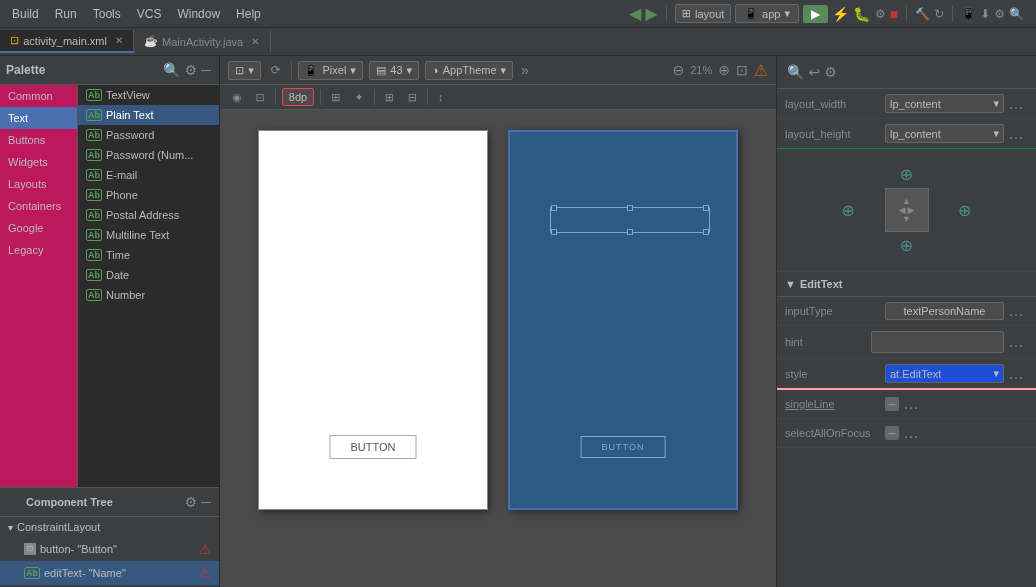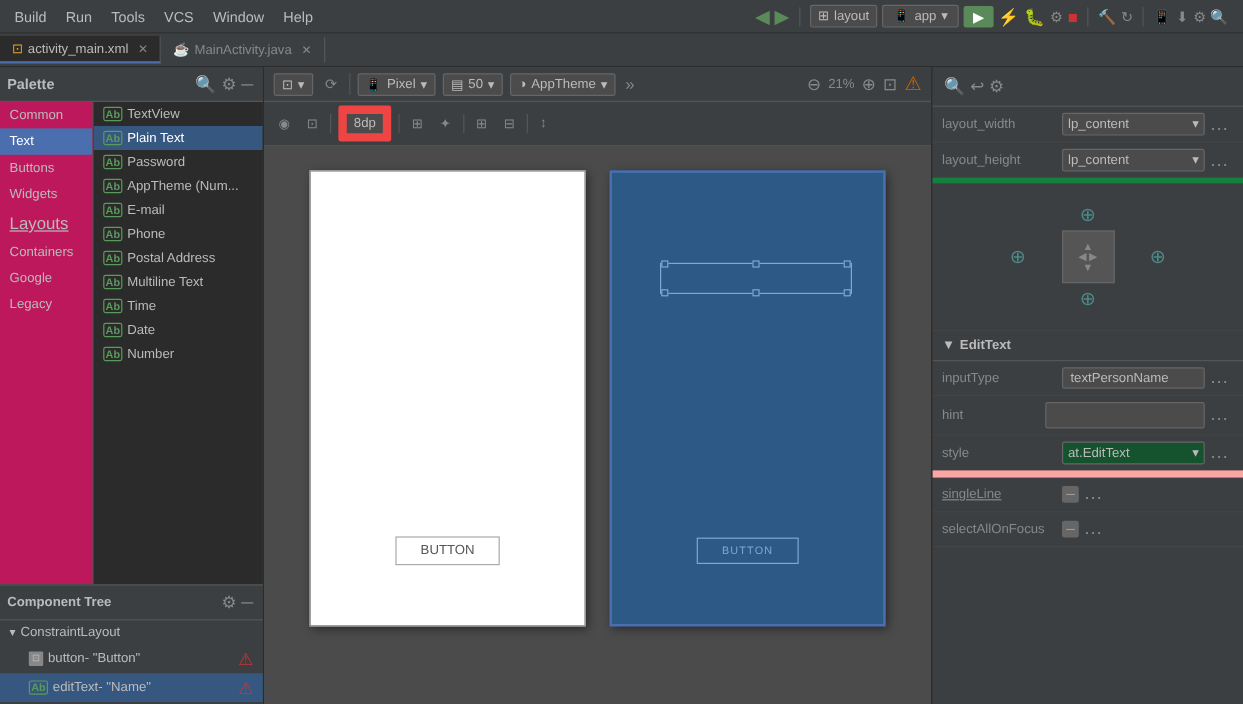--- a/index.html
+++ b/index.html
@@ -77,42 +77,42 @@
         <button style="background:transparent;border:none;color:#888;cursor:pointer;font-size:14px;padding:2px;">⚙</button>
         <button style="background:transparent;border:none;color:#888;cursor:pointer;font-size:14px;padding:2px;">─</button>
       </div>
       <div style="display:flex;flex:1;overflow:hidden;">
 
         <div style="width:78px;border-right:1px solid #555;overflow-y:auto;background:#be185d;">
           <div style="padding:5px 8px;font-size:11px;cursor:pointer;color:#bbbbbb;">Common</div>
           <div style="padding:5px 8px;font-size:11px;cursor:pointer;color:#fff;background:#4b6eaf;">Text</div>
           <div style="padding:5px 8px;font-size:11px;cursor:pointer;color:#bbbbbb;">Buttons</div>
           <div style="padding:5px 8px;font-size:11px;cursor:pointer;color:#bbbbbb;">Widgets</div>
-          <div style="padding:5px 8px;font-size:14px;cursor:pointer;color:#bbbbbb;text-decoration:underline;">Layouts</div>
+          <div style="padding:5px 8px;font-size:11px;cursor:pointer;color:#bbbbbb;">Layouts</div>
           <div style="padding:5px 8px;font-size:11px;cursor:pointer;color:#bbbbbb;">Containers</div>
           <div style="padding:5px 8px;font-size:11px;cursor:pointer;color:#bbbbbb;">Google</div>
           <div style="padding:5px 8px;font-size:11px;cursor:pointer;color:#bbbbbb;">Legacy</div>
         </div>
 
         <div style="flex:1;overflow-y:auto;background:#2b2b2b;">
           <div style="display:flex;align-items:center;padding:4px 8px;font-size:11px;cursor:pointer;color:#bbbbbb;gap:4px;">
             <span style="font-size:9px;font-weight:bold;color:#5a9a5a;border:1px solid #5a9a5a;padding:0 1px;border-radius:2px;">Ab</span>
             <span>TextView</span>
           </div>
           <div style="display:flex;align-items:center;padding:4px 8px;font-size:11px;cursor:pointer;color:#fff;background:#365880;gap:4px;">
             <span style="font-size:9px;font-weight:bold;color:#5a9a5a;border:1px solid #5a9a5a;padding:0 1px;border-radius:2px;">Ab</span>
             <span>Plain Text</span>
           </div>
           <div style="display:flex;align-items:center;padding:4px 8px;font-size:11px;cursor:pointer;color:#bbbbbb;gap:4px;">
             <span style="font-size:9px;font-weight:bold;color:#5a9a5a;border:1px solid #5a9a5a;padding:0 1px;border-radius:2px;">Ab</span>
             <span>Password</span>
           </div>
           <div style="display:flex;align-items:center;padding:4px 8px;font-size:11px;cursor:pointer;color:#bbbbbb;gap:4px;">
             <span style="font-size:9px;font-weight:bold;color:#5a9a5a;border:1px solid #5a9a5a;padding:0 1px;border-radius:2px;">Ab</span>
-            <span>AppTheme (Num...</span>
+            <span>Password (Num...</span>
           </div>
           <div style="display:flex;align-items:center;padding:4px 8px;font-size:11px;cursor:pointer;color:#bbbbbb;gap:4px;">
             <span style="font-size:9px;font-weight:bold;color:#5a9a5a;border:1px solid #5a9a5a;padding:0 1px;border-radius:2px;">Ab</span>
             <span>E-mail</span>
           </div>
           <div style="display:flex;align-items:center;padding:4px 8px;font-size:11px;cursor:pointer;color:#bbbbbb;gap:4px;">
             <span style="font-size:9px;font-weight:bold;color:#5a9a5a;border:1px solid #5a9a5a;padding:0 1px;border-radius:2px;">Ab</span>
             <span>Phone</span>
           </div>
           <div style="display:flex;align-items:center;padding:4px 8px;font-size:11px;cursor:pointer;color:#bbbbbb;gap:4px;">
@@ -134,21 +134,21 @@
           <div style="display:flex;align-items:center;padding:4px 8px;font-size:11px;cursor:pointer;color:#bbbbbb;gap:4px;">
             <span style="font-size:9px;font-weight:bold;color:#5a9a5a;border:1px solid #5a9a5a;padding:0 1px;border-radius:2px;">Ab</span>
             <span>Number</span>
           </div>
         </div>
       </div>
     </div>
 
     <div style="background:#3c3f41;border-top:1px solid #555;height:100px;">
       <div style="display:flex;align-items:center;padding:4px 6px;border-bottom:1px solid #555;">
-        <span style="font-size:11px;font-weight:bold;color:#bbbbbb;flex:1;">Component Tree</span>
+        <span style="font-size:11px;font-weight:bold;color:#bbbbbb;flex:1;margin-left:20px;">Component Tree</span>
         <button style="background:transparent;border:none;color:#888;cursor:pointer;font-size:14px;padding:2px;">⚙</button>
         <button style="background:transparent;border:none;color:#888;cursor:pointer;font-size:14px;padding:2px;">─</button>
       </div>
       <div style="padding:4px 8px;font-size:11px;color:#bbbbbb;cursor:pointer;display:flex;align-items:center;gap:4px;">
         <span style="font-size:10px;">▾</span>
         <span>ConstraintLayout</span>
       </div>
       <div style="padding:4px 8px 4px 24px;font-size:11px;color:#bbbbbb;cursor:pointer;display:flex;align-items:center;gap:4px;">
         <span style="width:12px;height:12px;background:#888;display:inline-block;border-radius:1px;font-size:8px;line-height:12px;text-align:center;">⊡</span>
         <span>button- "Button"</span>
@@ -172,21 +172,21 @@
       </div>
       <div style="background:transparent;border:none;color:#888;cursor:pointer;font-size:12px;padding:2px 4px;border-radius:2px;">⟳</div>
       <div style="width:1px;height:18px;background:#555;"></div>
       <div style="background:#4b4b4b;border:1px solid #666;color:#bbbbbb;border-radius:2px;padding:2px 6px;font-size:11px;cursor:pointer;display:flex;align-items:center;gap:4px;">
         <span>📱</span>
         <span>Pixel</span>
         <span>▾</span>
       </div>
       <div style="background:#4b4b4b;border:1px solid #666;color:#bbbbbb;border-radius:2px;padding:2px 6px;font-size:11px;cursor:pointer;display:flex;align-items:center;gap:4px;">
         <span>▤</span>
-        <span>50</span>
+        <span>43</span>
         <span>▾</span>
       </div>
       <div style="background:#4b4b4b;border:1px solid #666;color:#bbbbbb;border-radius:2px;padding:2px 6px;font-size:11px;cursor:pointer;display:flex;align-items:center;gap:4px;">
         <span>◑</span>
         <span>AppTheme</span>
         <span>▾</span>
       </div>
       <span style="color:#888;cursor:pointer;font-size:14px;padding:2px;">»</span>
       <div style="flex:1;"></div>
 
@@ -194,21 +194,21 @@
       <span style="font-size:11px;color:#888;">21%</span>
       <button style="background:transparent;border:none;color:#888;cursor:pointer;font-size:14px;">⊕</button>
       <button style="background:transparent;border:none;color:#888;cursor:pointer;font-size:14px;">⊡</button>
       <span style="color:#cc6600;font-size:16px;cursor:pointer;">⚠</span>
     </div>
 
     <div style="display:flex;align-items:center;padding:3px 8px;background:#3c3f41;border-bottom:1px solid #555;gap:6px;">
       <button style="background:transparent;border:none;color:#888;cursor:pointer;font-size:11px;padding:2px 4px;border-radius:2px;">◉</button>
       <button style="background:transparent;border:none;color:#888;cursor:pointer;font-size:11px;padding:2px 4px;border-radius:2px;">⊡</button>
       <div style="width:1px;height:16px;background:#555;"></div>
-      <div style="background:#4b4b4b;border:7px solid #ef4444;color:#bbbbbb;border-radius:2px;padding:2px 6px;font-size:11px;cursor:pointer;">8dp</div>
+      <div style="background:#4b4b4b;border:1px solid #ef4444;color:#bbbbbb;border-radius:2px;padding:2px 6px;font-size:11px;cursor:pointer;">8dp</div>
       <div style="width:1px;height:16px;background:#555;"></div>
       <button style="background:transparent;border:none;color:#888;cursor:pointer;font-size:11px;padding:2px 4px;">⊞</button>
       <button style="background:transparent;border:none;color:#888;cursor:pointer;font-size:11px;padding:2px 4px;">✦</button>
       <div style="width:1px;height:16px;background:#555;"></div>
       <button style="background:transparent;border:none;color:#888;cursor:pointer;font-size:11px;padding:2px 4px;">⊞</button>
       <button style="background:transparent;border:none;color:#888;cursor:pointer;font-size:11px;padding:2px 4px;">⊟</button>
       <div style="width:1px;height:16px;background:#555;"></div>
       <button style="background:transparent;border:none;color:#888;cursor:pointer;font-size:11px;padding:2px 4px;">↕</button>
     </div>
 
@@ -251,21 +251,21 @@
 
     <div style="display:flex;align-items:center;padding:5px 8px;border-bottom:1px solid #444;">
       <span style="font-size:11px;color:#888;width:100px;">layout_width</span>
       <div style="flex:1;background:#4b4b4b;border:1px solid #666;color:#bbbbbb;padding:2px 4px;font-size:11px;border-radius:2px;display:flex;align-items:center;justify-content:space-between;cursor:pointer;">
         <span>lp_content</span>
         <span>▾</span>
       </div>
       <button style="background:transparent;border:none;color:#888;cursor:pointer;font-size:16px;padding:0 4px;">…</button>
     </div>
 
-    <div style="display:flex;align-items:center;padding:5px 8px;border-bottom:5px solid #15803d;">
+    <div style="display:flex;align-items:center;padding:5px 8px;border-bottom:1px solid #15803d;">
       <span style="font-size:11px;color:#888;width:100px;">layout_height</span>
       <div style="flex:1;background:#4b4b4b;border:1px solid #666;color:#bbbbbb;padding:2px 4px;font-size:11px;border-radius:2px;display:flex;align-items:center;justify-content:space-between;cursor:pointer;">
         <span>lp_content</span>
         <span>▾</span>
       </div>
       <button style="background:transparent;border:none;color:#888;cursor:pointer;font-size:16px;padding:0 4px;">…</button>
     </div>
 
     <div style="display:flex;justify-content:center;align-items:center;padding:16px;background:#3c3f41;border-bottom:1px solid #444;">
       <div style="position:relative;width:130px;height:90px;display:flex;align-items:center;justify-content:center;">
@@ -291,33 +291,33 @@
       </div>
     </div>
 
     <div style="padding:6px 8px;border-bottom:1px solid #555;font-size:11px;font-weight:bold;color:#bbbbbb;display:flex;align-items:center;gap:4px;cursor:pointer;">
       <span>▼</span>
       <span>EditText</span>
     </div>
 
     <div style="display:flex;align-items:center;padding:5px 8px;border-bottom:1px solid #444;">
       <span style="font-size:11px;color:#888;width:100px;">inputType</span>
-      <div style="flex:1;background:#4b4b4b;border:1px solid #666;color:#bbbbbb;padding:2px 6px;font-size:11px;border-radius:2px;">textPersonName</div>
+      <div style="flex:1;background:#4b4b4b;border:1px solid #666;color:#bbbbbb;padding:2px 6px;font-size:11px;border-radius:2px;text-align:center;">textPersonName</div>
       <button style="background:transparent;border:none;color:#888;cursor:pointer;font-size:16px;padding:0 4px;">…</button>
     </div>
 
     <div style="display:flex;align-items:center;padding:5px 8px;border-bottom:1px solid #444;">
       <span style="font-size:11px;color:#888;width:86px;">hint</span>
       <div style="flex:1;background:#4b4b4b;border:1px solid #666;color:#bbbbbb;padding:2px 6px;font-size:11px;border-radius:2px;min-height:22px;"></div>
       <button style="background:transparent;border:none;color:#888;cursor:pointer;font-size:16px;padding:0 4px;">…</button>
     </div>
 
-    <div style="display:flex;align-items:center;padding:5px 8px;border-bottom:6px solid #fca5a5;">
+    <div style="display:flex;align-items:center;padding:5px 8px;border-bottom:2px solid #fca5a5;">
       <span style="font-size:11px;color:#888;width:100px;">style</span>
-      <div style="flex:1;background:#14532d;border:1px solid #666;color:#bbbbbb;padding:2px 4px;font-size:11px;border-radius:2px;display:flex;align-items:center;justify-content:space-between;cursor:pointer;">
+      <div style="flex:1;background:#1d4ed8;border:1px solid #666;color:#bbbbbb;padding:2px 4px;font-size:11px;border-radius:2px;display:flex;align-items:center;justify-content:space-between;cursor:pointer;">
         <span>at.EditText</span>
         <span>▾</span>
       </div>
       <button style="background:transparent;border:none;color:#888;cursor:pointer;font-size:16px;padding:0 4px;">…</button>
     </div>
 
     <div style="display:flex;align-items:center;padding:5px 8px;border-bottom:1px solid #444;">
       <span style="font-size:11px;color:#888;width:100px;text-decoration:underline;">singleLine</span>
       <div style="width:14px;height:14px;background:#666;border-radius:2px;cursor:pointer;display:flex;align-items:center;justify-content:center;">
         <span style="font-size:10px;color:#aaa;">─</span>

